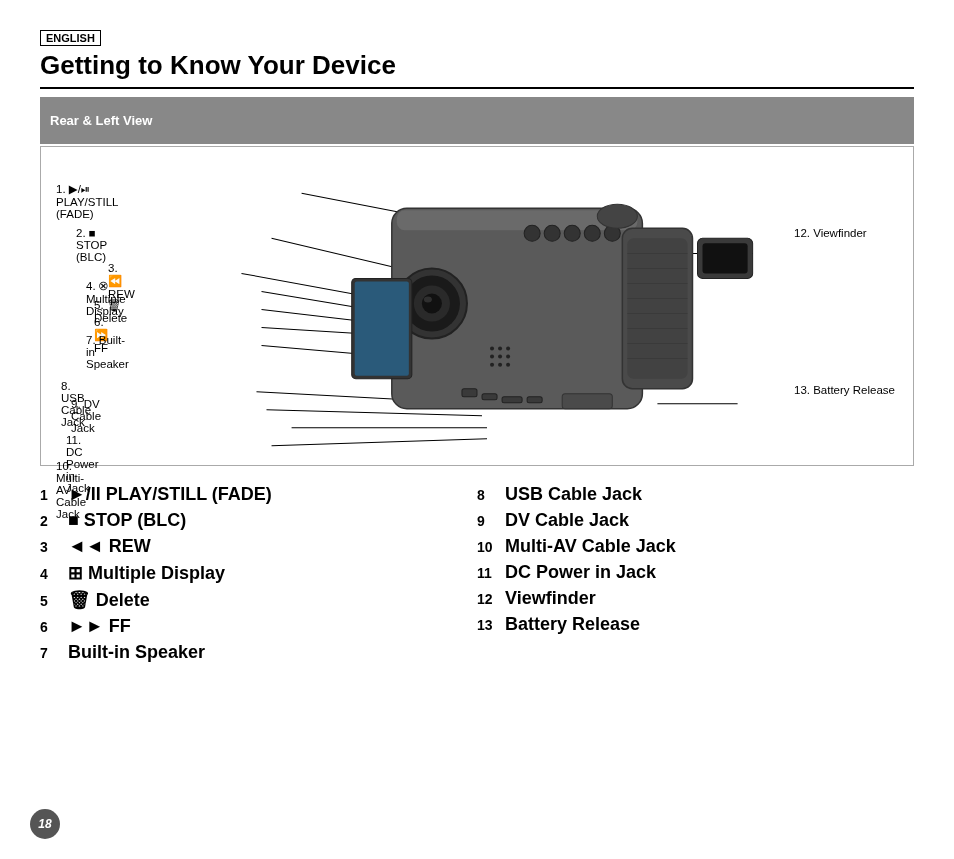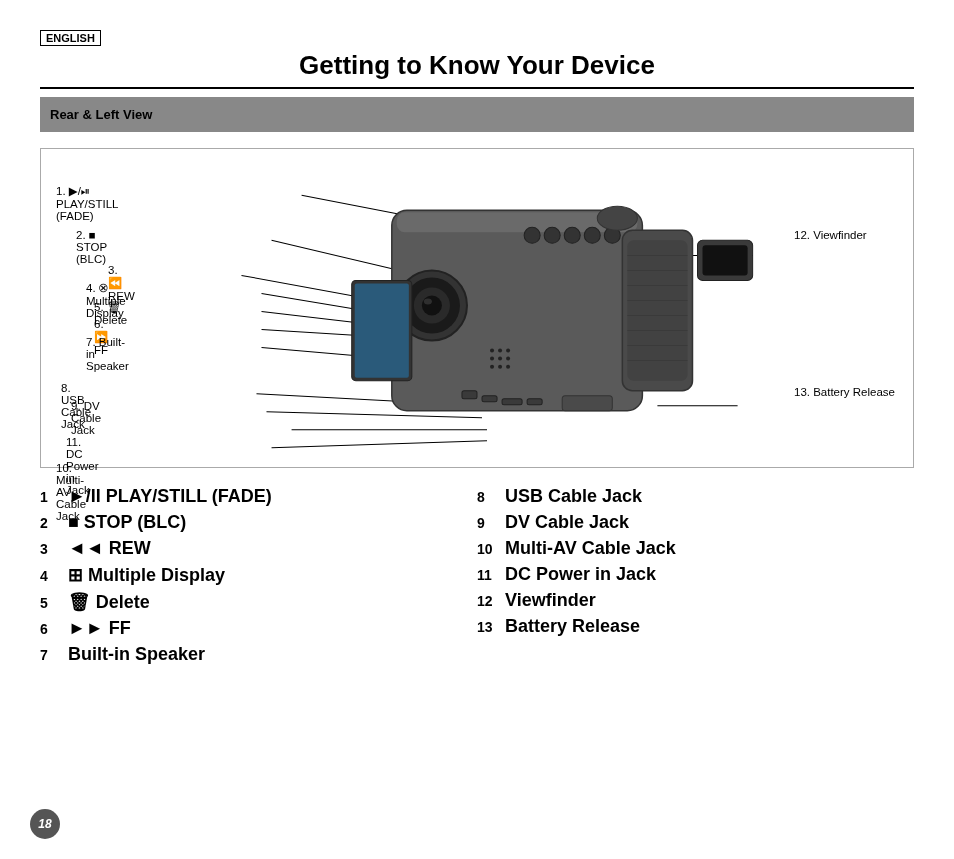--- a/index.html
+++ b/index.html
@@ -28,31 +28,30 @@
       margin-bottom: 4px;
     }
 
     
     .page-title {
       font-size: 26px;
       font-weight: bold;
       margin-bottom: 8px;
       border-bottom: 2px solid #000;
       padding-bottom: 6px;
-      text-align: center;
     }
 
     
     .section-header {
       background: #888;
-      color: #000000;
+      color: #ffffff;
       font-weight: bold;
       font-size: 13px;
-      padding: 10px 10px;
-      margin-bottom: 16px;
+      padding: 16px 10px;
+      margin-bottom: 2px;
     }
 
     
     .diagram-box {
       border: 1px solid #aaa;
       padding: 15px 8px;
       position: relative;
       height: 320px;
       margin-bottom: 18px;
       background: #fff;

